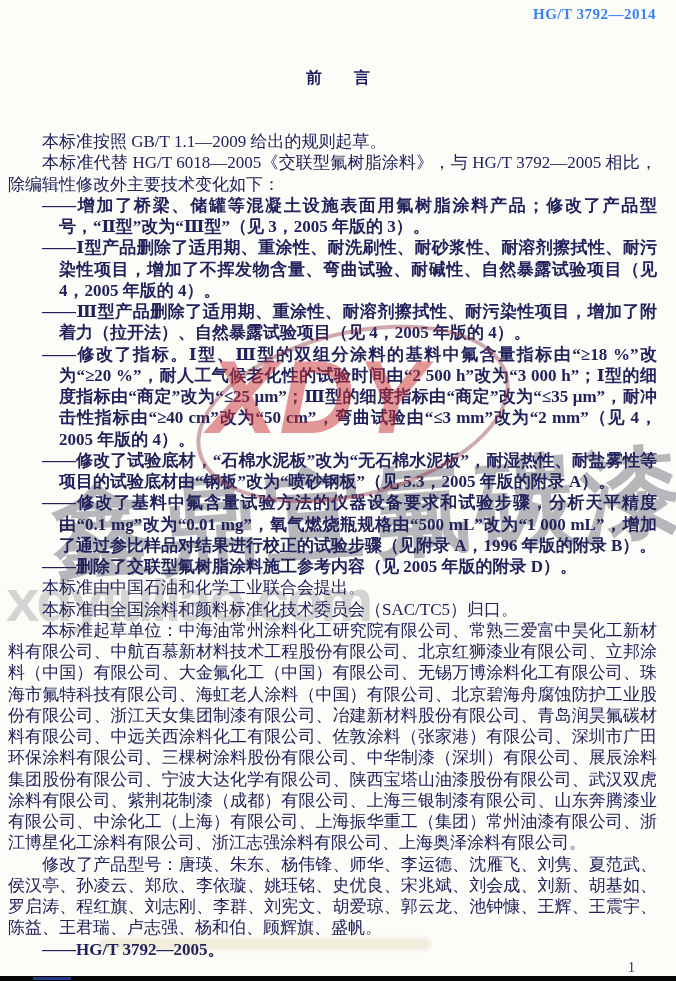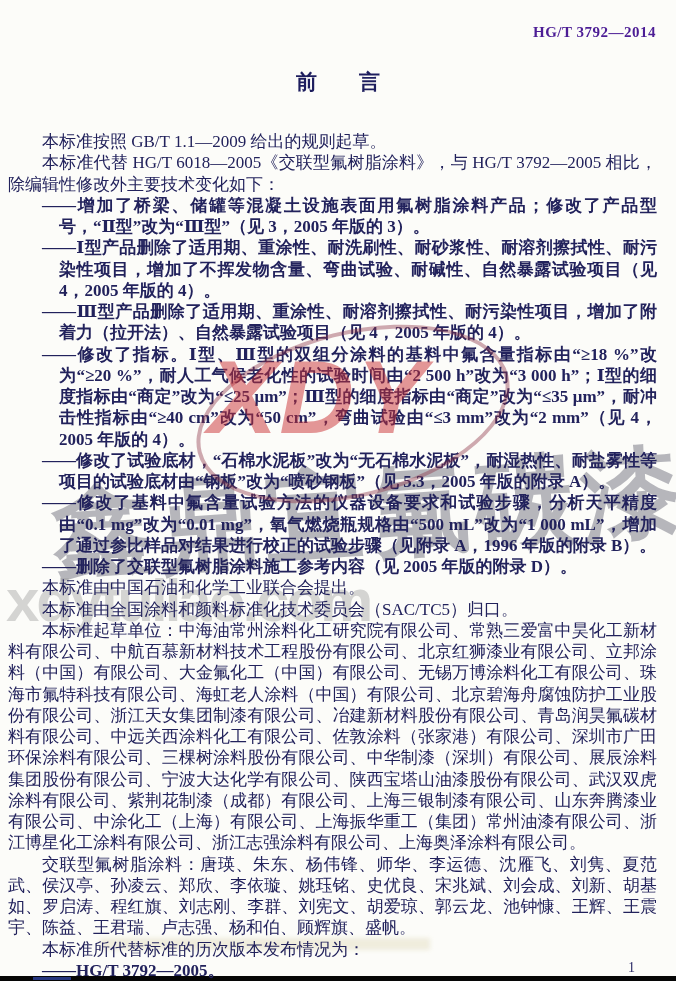--- a/index.html
+++ b/index.html
@@ -6,29 +6,29 @@
   .page{
     position:relative;
     width:676px;height:981px;
     margin:0 auto;
     background:#fcfcf9;
     overflow:hidden;
     font-family:"Liberation Serif","DejaVu Serif",serif;
     color:#22225c;
   }
   .header-code{
-    position:absolute;top:24px;right:20px;
+    position:absolute;top:6px;right:20px;
     font-size:15px;font-weight:bold;
     letter-spacing:.5px;
-    color:#4c1d95;
+    color:#3b82f6;
   }
   .doc-title{
     position:absolute;top:68px;left:0;width:100%;
     margin:0;text-align:center;
-    font-size:21px;font-weight:bold;
+    font-size:16px;font-weight:bold;
     color:#1d1d5e;
   }
   .body-text{
     position:absolute;top:131px;left:8px;right:19px;
     z-index:3;
     font-size:17px;line-height:21.25px;
     text-align:justify;
   }
   .para{margin:0;}
   .para.plain{text-indent:2em;}
@@ -105,22 +105,21 @@
       <p class="para dash">——增加了桥梁、储罐等混凝土设施表面用氟树脂涂料产品；修改了产品型号，“Ⅱ型”改为“Ⅲ型”（见 3，2005 年版的 3）。</p>
       <p class="para dash">——Ⅰ型产品删除了适用期、重涂性、耐洗刷性、耐砂浆性、耐溶剂擦拭性、耐污染性项目，增加了不挥发物含量、弯曲试验、耐碱性、自然暴露试验项目（见 4，2005 年版的 4）。</p>
       <p class="para dash">——Ⅲ型产品删除了适用期、重涂性、耐溶剂擦拭性、耐污染性项目，增加了附着力（拉开法）、自然暴露试验项目（见 4，2005 年版的 4）。</p>
       <p class="para dash">——修改了指标。Ⅰ型、Ⅲ型的双组分涂料的基料中氟含量指标由“≥18 %”改为“≥20 %”，耐人工气候老化性的试验时间由“2 500 h”改为“3 000 h”；Ⅰ型的细度指标由“商定”改为“≤25 μm”；Ⅲ型的细度指标由“商定”改为“≤35 μm”，耐冲击性指标由“≥40 cm”改为“50 cm”，弯曲试验由“≤3 mm”改为“2 mm”（见 4，2005 年版的 4）。</p>
       <p class="para dash">——修改了试验底材，“石棉水泥板”改为“无石棉水泥板”，耐湿热性、耐盐雾性等项目的试验底材由“钢板”改为“喷砂钢板”（见 5.3，2005 年版的附录 A）。</p>
       <p class="para dash">——修改了基料中氟含量试验方法的仪器设备要求和试验步骤，分析天平精度由“0.1 mg”改为“0.01 mg”，氧气燃烧瓶规格由“500 mL”改为“1 000 mL”，增加了通过参比样品对结果进行校正的试验步骤（见附录 A，1996 年版的附录 B）。</p>
       <p class="para dash">——删除了交联型氟树脂涂料施工参考内容（见 2005 年版的附录 D）。</p>
       <p class="para plain">本标准由中国石油和化学工业联合会提出。</p>
       <p class="para plain">本标准由全国涂料和颜料标准化技术委员会（SAC/TC5）归口。</p>
       <p class="para plain">本标准起草单位：中海油常州涂料化工研究院有限公司、常熟三爱富中昊化工新材料有限公司、中航百慕新材料技术工程股份有限公司、北京红狮漆业有限公司、立邦涂料（中国）有限公司、大金氟化工（中国）有限公司、无锡万博涂料化工有限公司、珠海市氟特科技有限公司、海虹老人涂料（中国）有限公司、北京碧海舟腐蚀防护工业股份有限公司、浙江天女集团制漆有限公司、冶建新材料股份有限公司、青岛润昊氟碳材料有限公司、中远关西涂料化工有限公司、佐敦涂料（张家港）有限公司、深圳市广田环保涂料有限公司、三棵树涂料股份有限公司、中华制漆（深圳）有限公司、展辰涂料集团股份有限公司、宁波大达化学有限公司、陕西宝塔山油漆股份有限公司、武汉双虎涂料有限公司、紫荆花制漆（成都）有限公司、上海三银制漆有限公司、山东奔腾漆业有限公司、中涂化工（上海）有限公司、上海振华重工（集团）常州油漆有限公司、浙江博星化工涂料有限公司、浙江志强涂料有限公司、上海奥泽涂料有限公司。</p>
-      <p class="para plain">交联型氟树脂涂料：唐瑛、朱东、杨伟锋、师华、李运德、沈雁飞、刘隽、夏范武、侯汉亭、孙凌云、郑欣、李依璇、姚珏铭、史优良、宋兆斌、刘会成、刘新、胡基如、罗启涛、程红旗、刘志刚、李群、刘宪文、胡爱琼、郭云龙、池钟慷、王辉、王震宇、陈益、王君瑞、卢志强、杨和伯、顾辉旗、盛帆。</p>
-      <p class="para plain">本标准所代替标准的历次版本发布情况为：</p>
+      <p class="para plain">修改了产品型号：唐瑛、朱东、杨伟锋、师华、李运德、沈雁飞、刘隽、夏范武、侯汉亭、孙凌云、郑欣、李依璇、姚珏铭、史优良、宋兆斌、刘会成、刘新、胡基如、罗启涛、程红旗、刘志刚、李群、刘宪文、胡爱琼、郭云龙、池钟慷、王辉、王震宇、陈益、王君瑞、卢志强、杨和伯、顾辉旗、盛帆。</p>
       <p class="para dash">——HG/T 3792—2005。</p>
     </div>
 
   <div class="wm-orbit"></div>
   <div class="wm-logo">XDY</div>
 
   <div class="scan-artifact"></div>
 
   <div class="page-number">1</div>
   <div class="bottom-bar">

